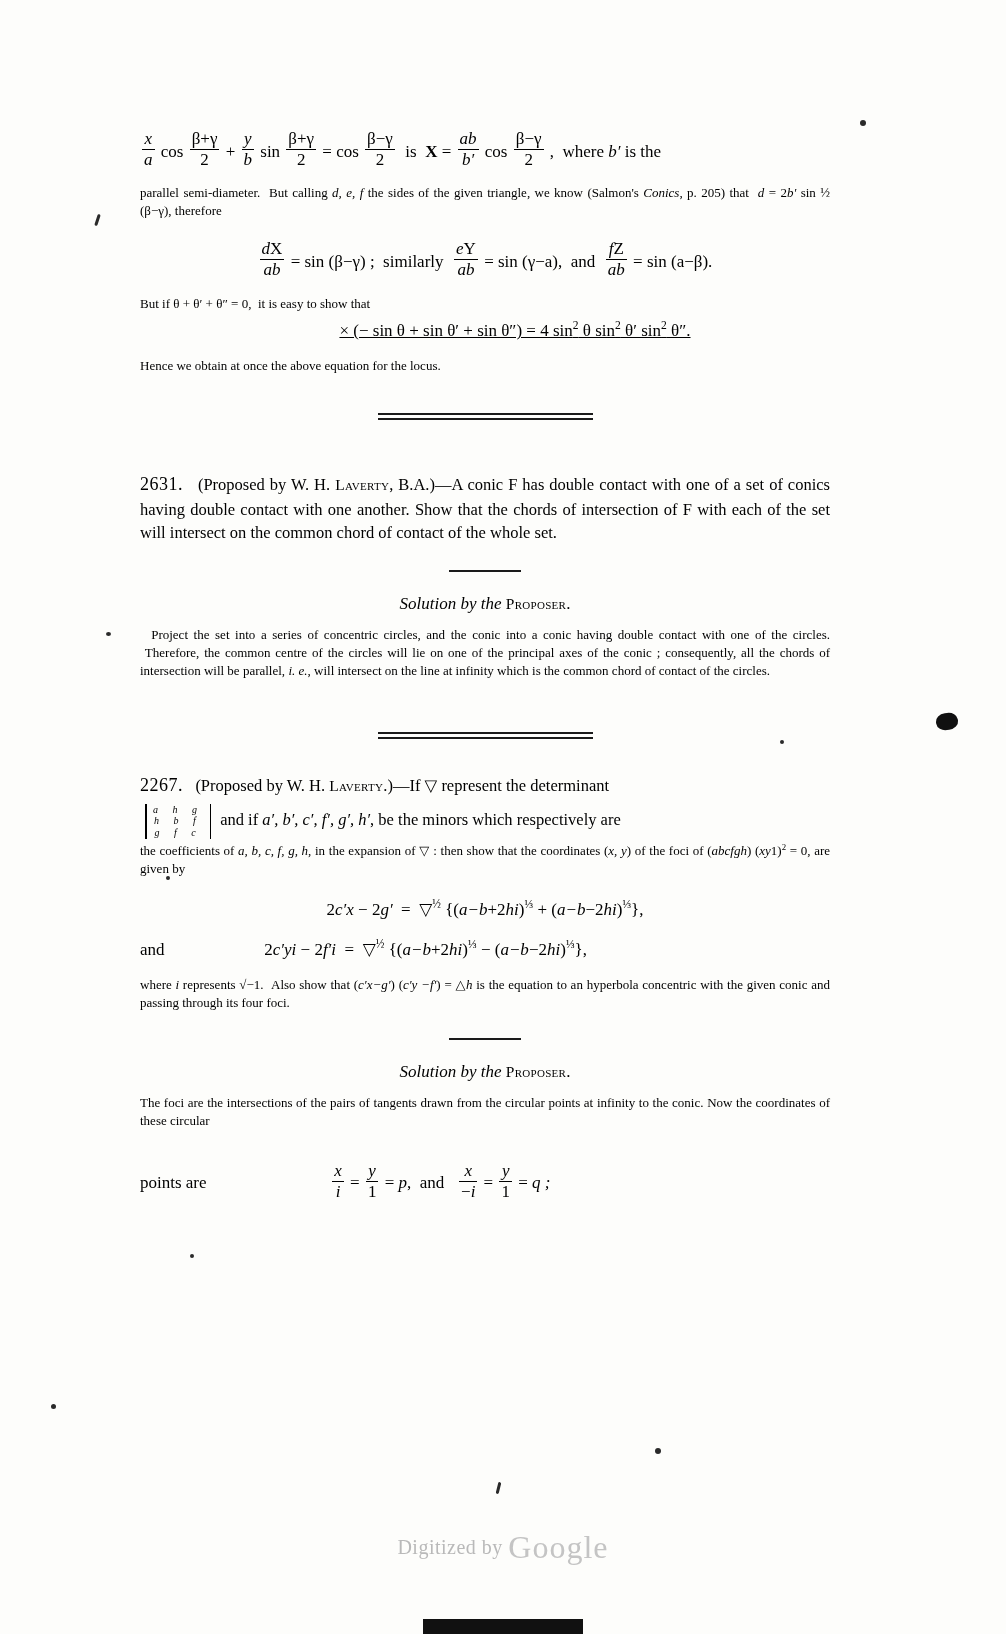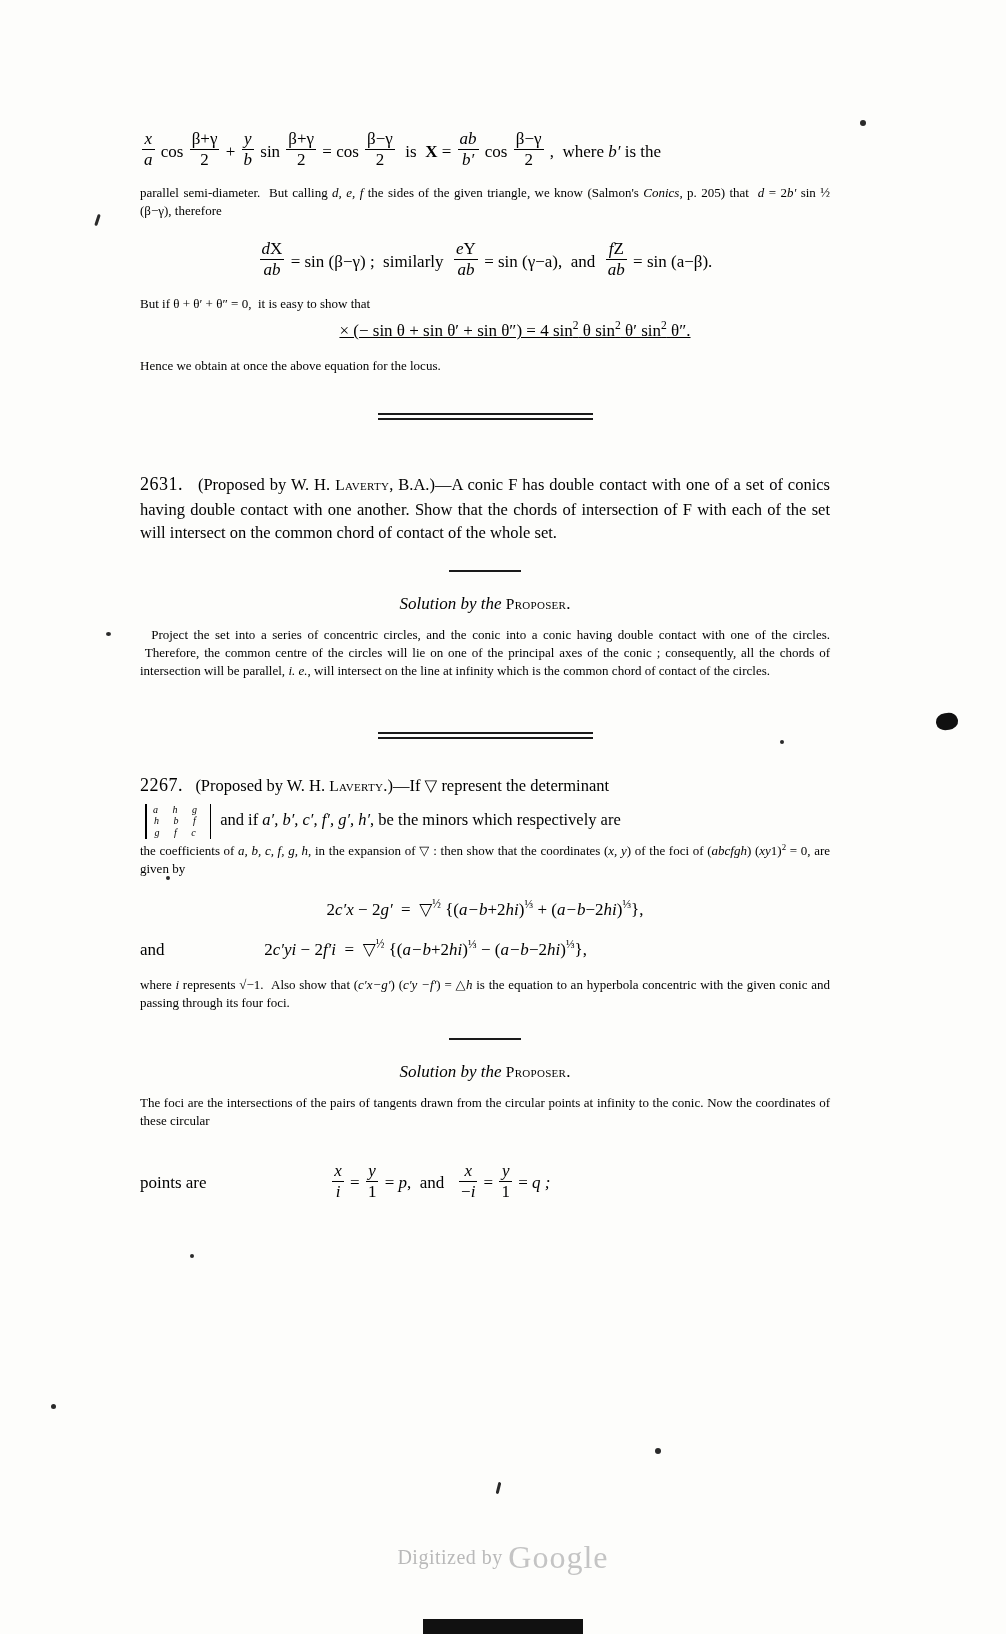--- a/index.html
+++ b/index.html
@@ -133,21 +133,21 @@
     margin: 4px 0 0 0;
   }
   .eq-indent-label {
     display: inline-block;
     width: 120px;
   }
   .radic { font-style: normal; }
   .footer-google {
     position: absolute;
     left: 0; right: 0;
-    bottom: 58px;
+    bottom: 68px;
     text-align: center;
     color: #b9b9b9;
     font-size: 20px;
     letter-spacing: 0.5px;
     font-family: "Liberation Serif", serif;
   }
   .footer-google .brand {
     font-size: 32px;
     letter-spacing: 1px;
     vertical-align: -4px;

